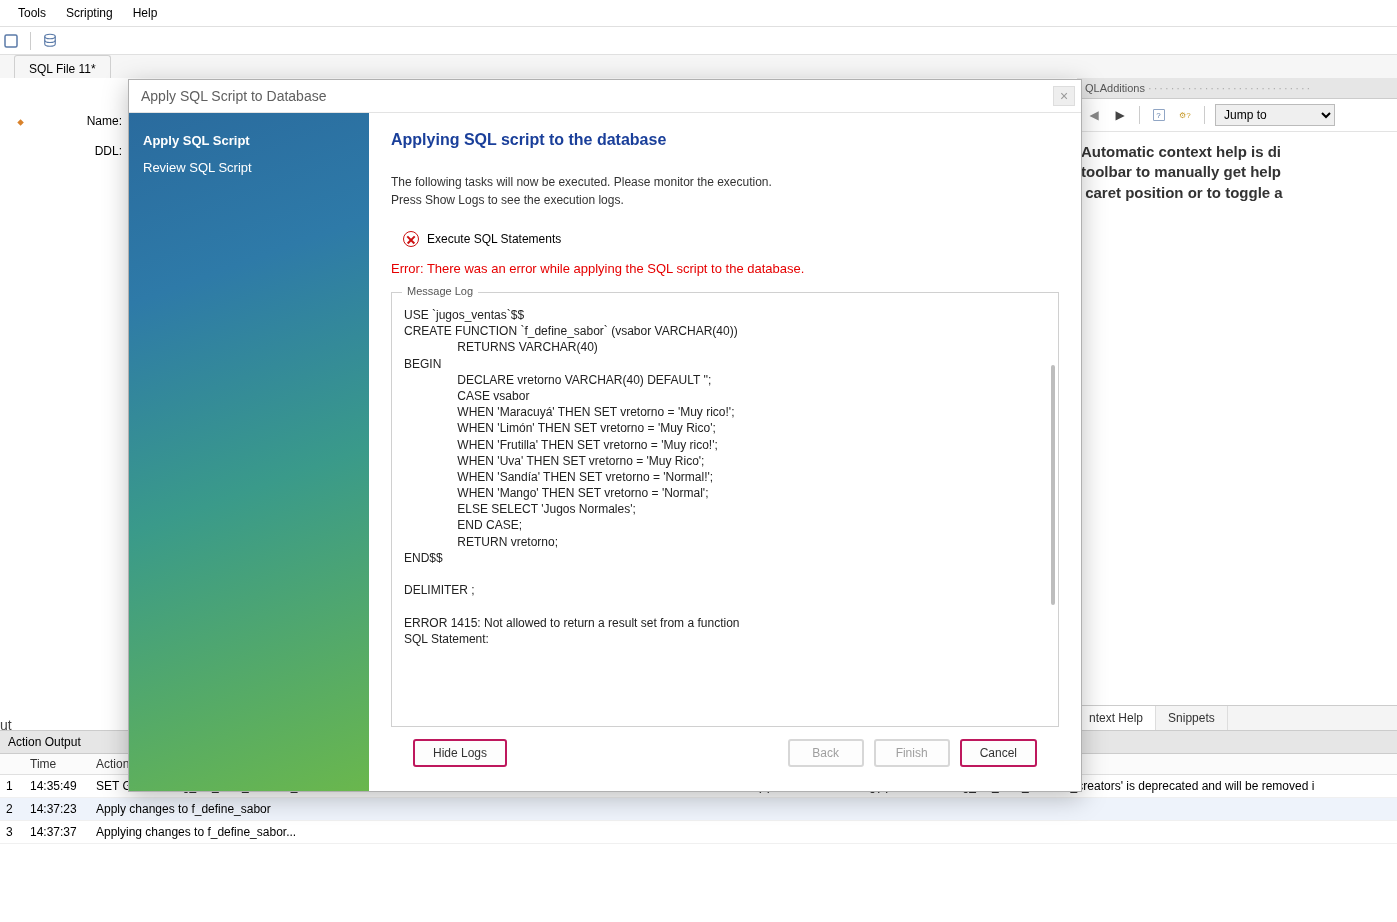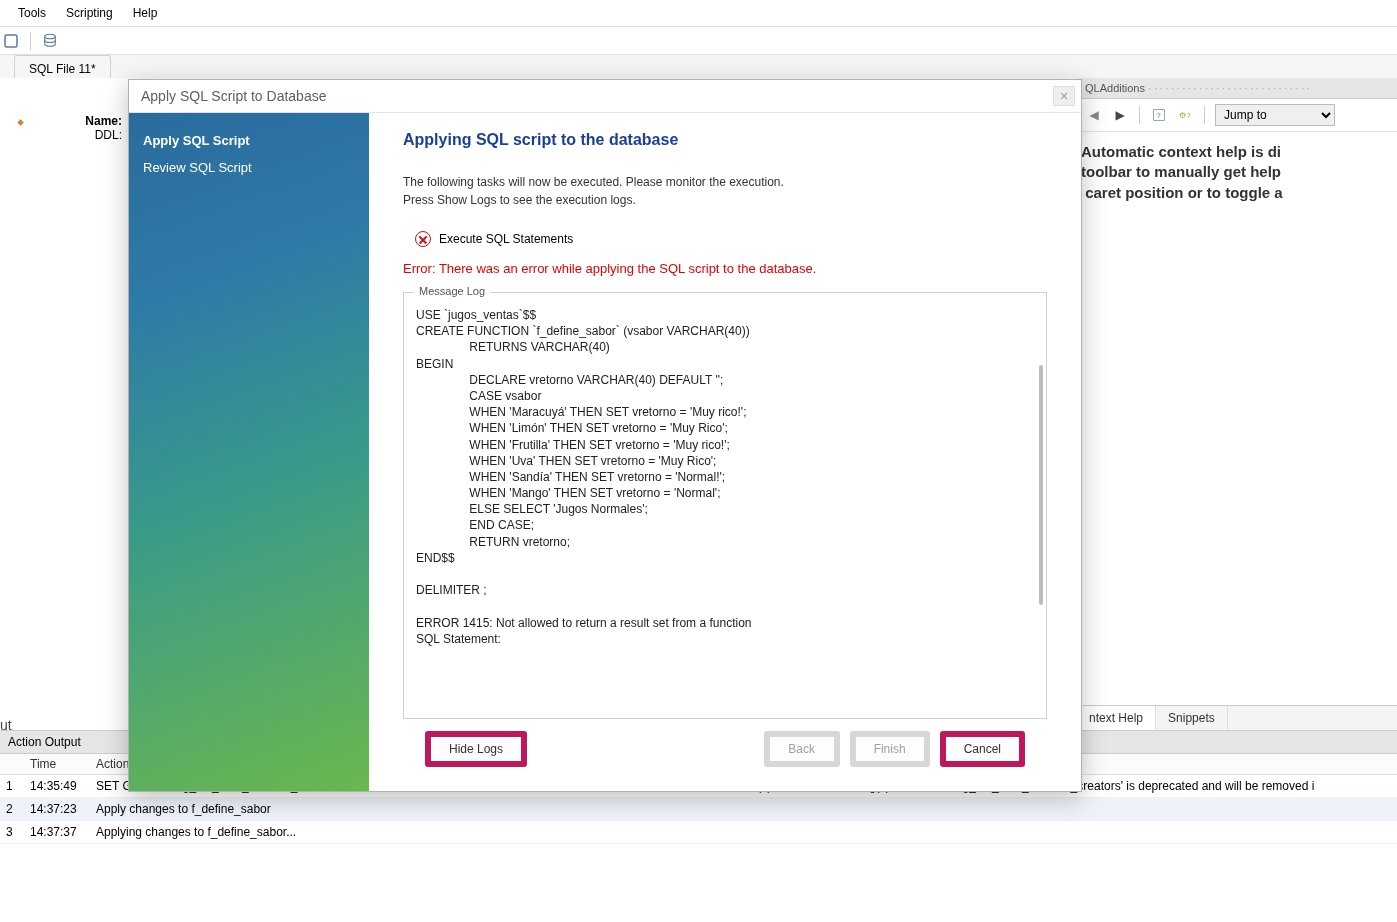--- a/index.html
+++ b/index.html
@@ -41,36 +41,36 @@
   table.out tr.alt { background:#eef3fb; }
 
   
   .dialog { position:absolute; left:128px; top:79px; width:954px; height:713px; background:#fff; border:1px solid #b0b0b0; box-shadow:0 6px 24px rgba(0,0,0,0.25); display:flex; flex-direction:column;}
   .dlg-title { position:relative; background:#fff; color:#5f5f5f; font-size:14px; padding:8px 12px; border-bottom:1px solid #e3e3e3;}
   .dlg-close { position:absolute; right:6px; top:6px; width:22px; height:20px; background:#eee; display:flex; align-items:center; justify-content:center; color:#999; border:1px solid #ddd; font-family:sans-serif; cursor:default;}
   .dlg-body { flex:1; display:flex; overflow:hidden;}
   .dlg-side { width:240px; background:linear-gradient(160deg,#2a6b9e 0%,#2e7aa8 25%,#3a9a8a 55%,#6ab74d 100%); color:#fff; padding:14px 14px; }
   .dlg-side .step { padding:6px 0; font-size:13px; }
   .dlg-side .step.current { font-weight:bold; }
-  .dlg-main { flex:1; padding:18px 34px 10px; display:flex; flex-direction:column; position:relative;}
+  .dlg-main { flex:1; padding:18px 22px 10px; display:flex; flex-direction:column; position:relative;}
   .dlg-main h2 { color:#1a3f9a; font-size:16px; margin-bottom:24px; font-weight:bold;}
   .dlg-main .desc { color:#333; font-size:12px; line-height:1.5; margin-bottom:18px;}
   .stmt-row { display:flex; align-items:center; gap:8px; margin:4px 0 14px 12px; }
   .x-circle { width:16px; height:16px; border:1.5px solid #c11; border-radius:50%; position:relative; display:inline-block;}
   .x-circle::before,.x-circle::after{content:'';position:absolute;left:2px;right:2px;top:6.5px;height:1.5px;background:#c11;}
   .x-circle::before{transform:rotate(45deg);}
   .x-circle::after{transform:rotate(-45deg);}
   .err-line { color:#e60000; font-size:13px; margin-bottom:16px;}
   .msglog-fs { border:1px solid #d0d0d0; flex:1; position:relative; min-height:300px;}
   .msglog-legend { position:absolute; top:-8px; left:10px; background:#fff; padding:0 5px; font-size:11px; color:#555;}
   .msglog-inner { padding:14px 12px; font-family:'Segoe UI',Tahoma,sans-serif; font-size:12px; line-height:1.35; white-space:pre; overflow:auto; height:100%; color:#222; }
   .msglog-scroll { position:absolute; right:3px; top:72px; width:4px; height:240px; background:#bdbdbd; border-radius:2px; }
   .dlg-footer { display:flex; justify-content:space-between; padding:12px 22px 14px; }
   .dlg-footer .btns { display:flex; gap:10px;align-items:center; }
-  button.win { background:#fdfdfd; border:6px solid #be185d; border-radius:3px; padding:5px 18px; font-size:12px; color:#333; cursor:default; min-width:76px;}
+  button.win { background:#fdfdfd; border:2px solid #be185d; border-radius:3px; padding:5px 18px; font-size:12px; color:#333; cursor:default; min-width:76px;}
   button.win:disabled { color:#9f9f9f; border-color:#d7d7d7; }
   .ut-partial { position:absolute; top:-14px; left:0; font-size:14px; color:#444; }
 </style>
 </head>
 <body>
 
 <div class="menubar">
   <span>Tools</span>
   <span>Scripting</span>
   <span>Help</span>
@@ -97,21 +97,21 @@
 </div>
 
 <div class="editor-back">
   <div style="position:absolute; left:0; top:38px;">
     <svg class="wrench" viewBox="0 0 24 24">
         <path fill="#d9822b" d="M22 6l-3 3-3-3 3-3z"></path>
         <path fill="#5a7aa8" d="M14 10l-8 8a3 3 0 11-0-0l8-8z"></path>
       </svg>
   </div>
   <div style="position:absolute; left:50px; top:36px; text-align:right; width:72px;">
-    <div style="font-weight:bold;">Name:</div>
+    <div style="margin-bottom:16px;">Name:</div>
     <div>DDL:</div>
   </div>
   <div class="ne-line">ne</div>
 </div>
 
 <div class="rightpanel">
   <div class="rp-header">
     <span>QLAdditions</span>
     <span style="display:inline-block; color:#aaa; letter-spacing:2px;"> ·····························</span>
   </div>

